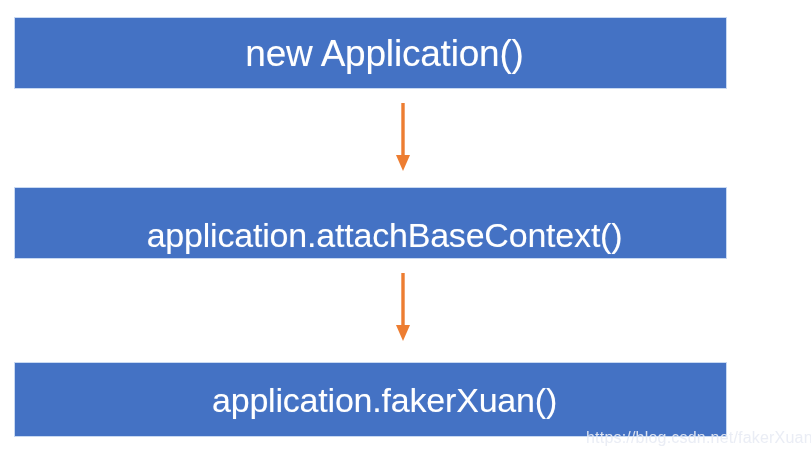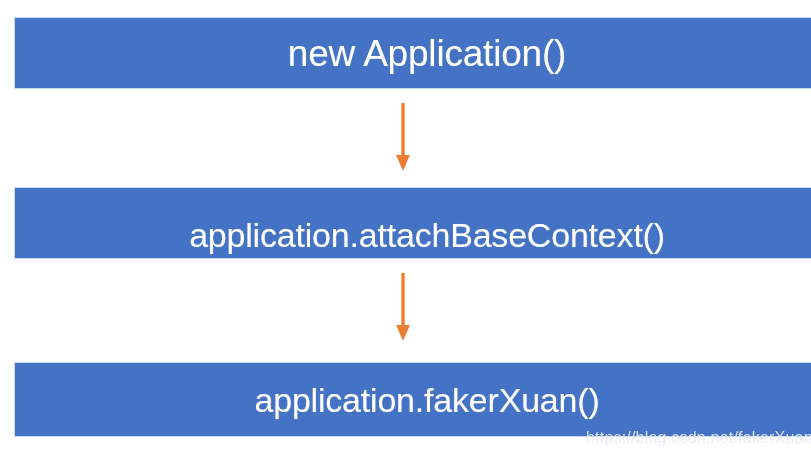--- a/index.html
+++ b/index.html
@@ -17,21 +17,21 @@
     width: 811px;
     height: 455px;
     background: #ffffff;
     overflow: hidden;
   }
 
   
   .node {
     position: absolute;
     left: 15px;
-    width: 796px;
+    width: 711px;
     background: #4472C4;
     display: flex;
     align-items: center;
     justify-content: center;
     box-sizing: border-box;
     box-shadow: 0 0 0 1px rgba(190, 210, 240, 0.85);
     padding-left: 28px;
   }
 
   .node-label {

